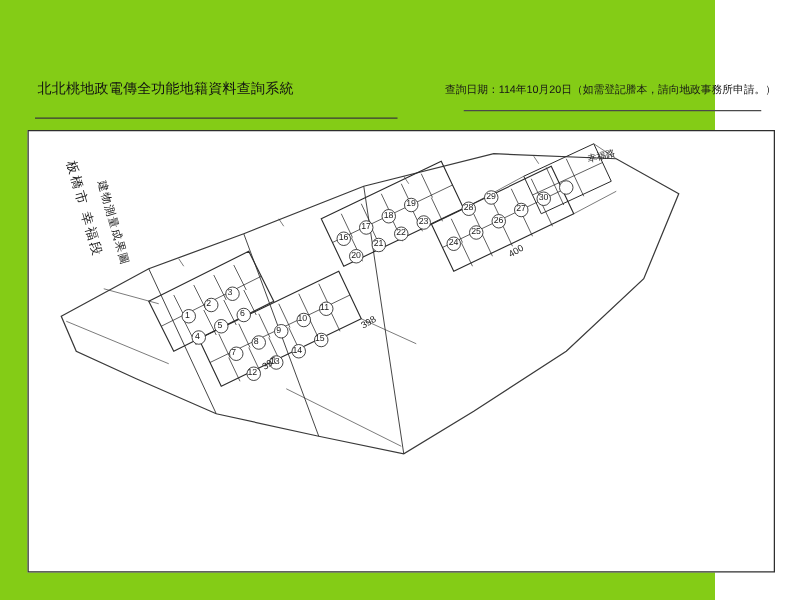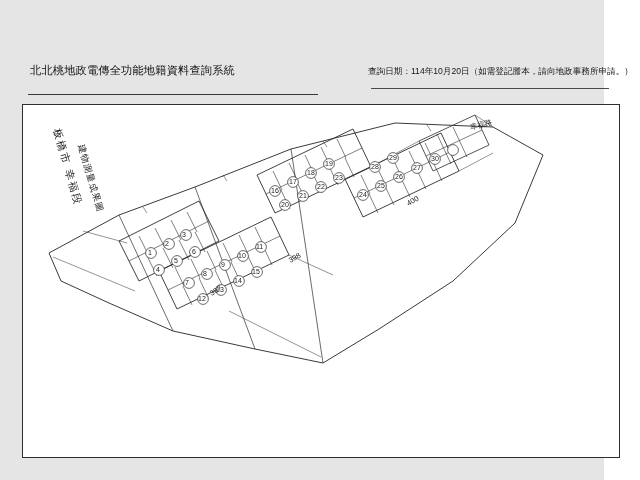--- a/index.html
+++ b/index.html
@@ -11,22 +11,21 @@
     width: 640px;
     height: 480px;
     font-family: "Liberation Sans", sans-serif;
     color: #1b1b1b;
     overflow: hidden;
   }
   #page {
     position: relative;
     width: 572px;
     height: 480px;
-    background: #e5e5e5;
-    padding-left: 32px;
+    background: #84cc16;
   }
   
   .hdr {
     position: absolute;
     left: 0; top: 0;
     width: 640px; height: 104px;
   }
   .hdr-title {
     position: absolute;
     left: 30px; top: 63px;
@@ -44,21 +43,21 @@
     color: #121212;
   }
   .hdr-sub-rule {
     position: absolute;
     left: 28px; top: 94px;
     width: 290px; height: 1px;
     background: #3a3a3a;
   }
   .hdr-date {
     position: absolute;
-    left: 368px; top: 66px;
+    left: 356px; top: 66px;
     font-size: 8.6px;
     white-space: nowrap;
     color: #161616;
   }
   .hdr-date-rule {
     position: absolute;
     left: 371px; top: 88px;
     width: 238px; height: 1px;
     background: #4a4a4a;
   }

